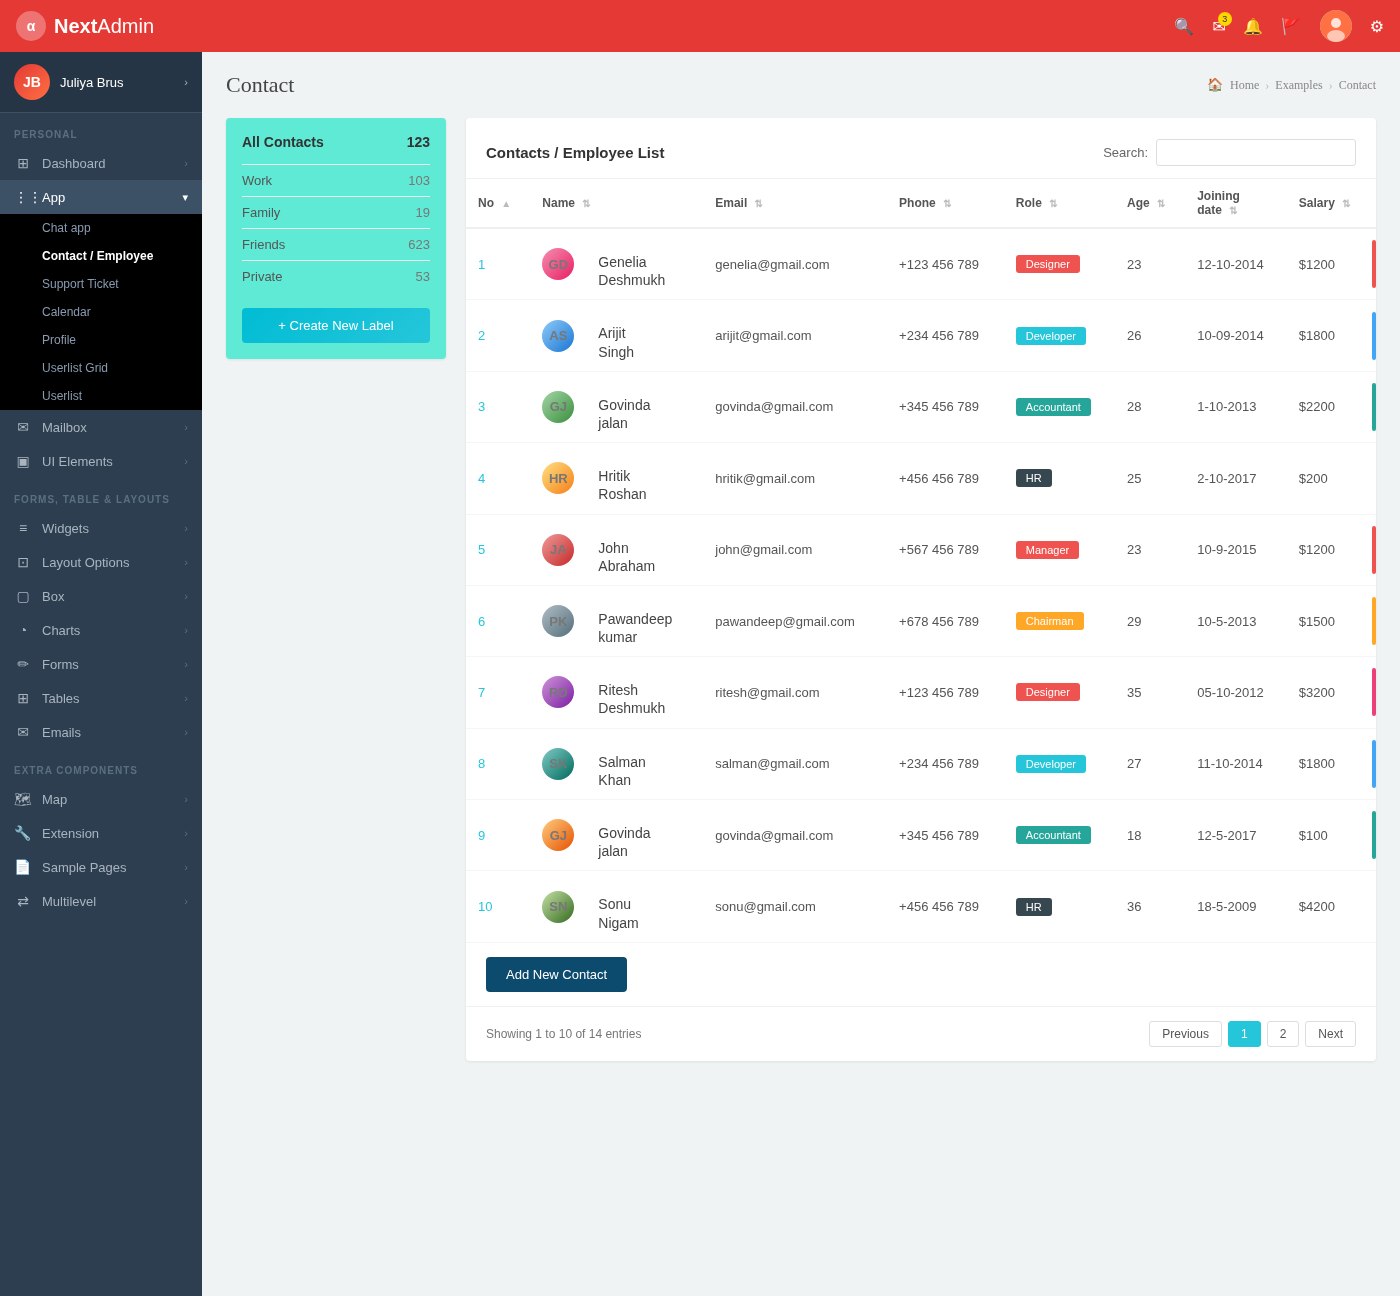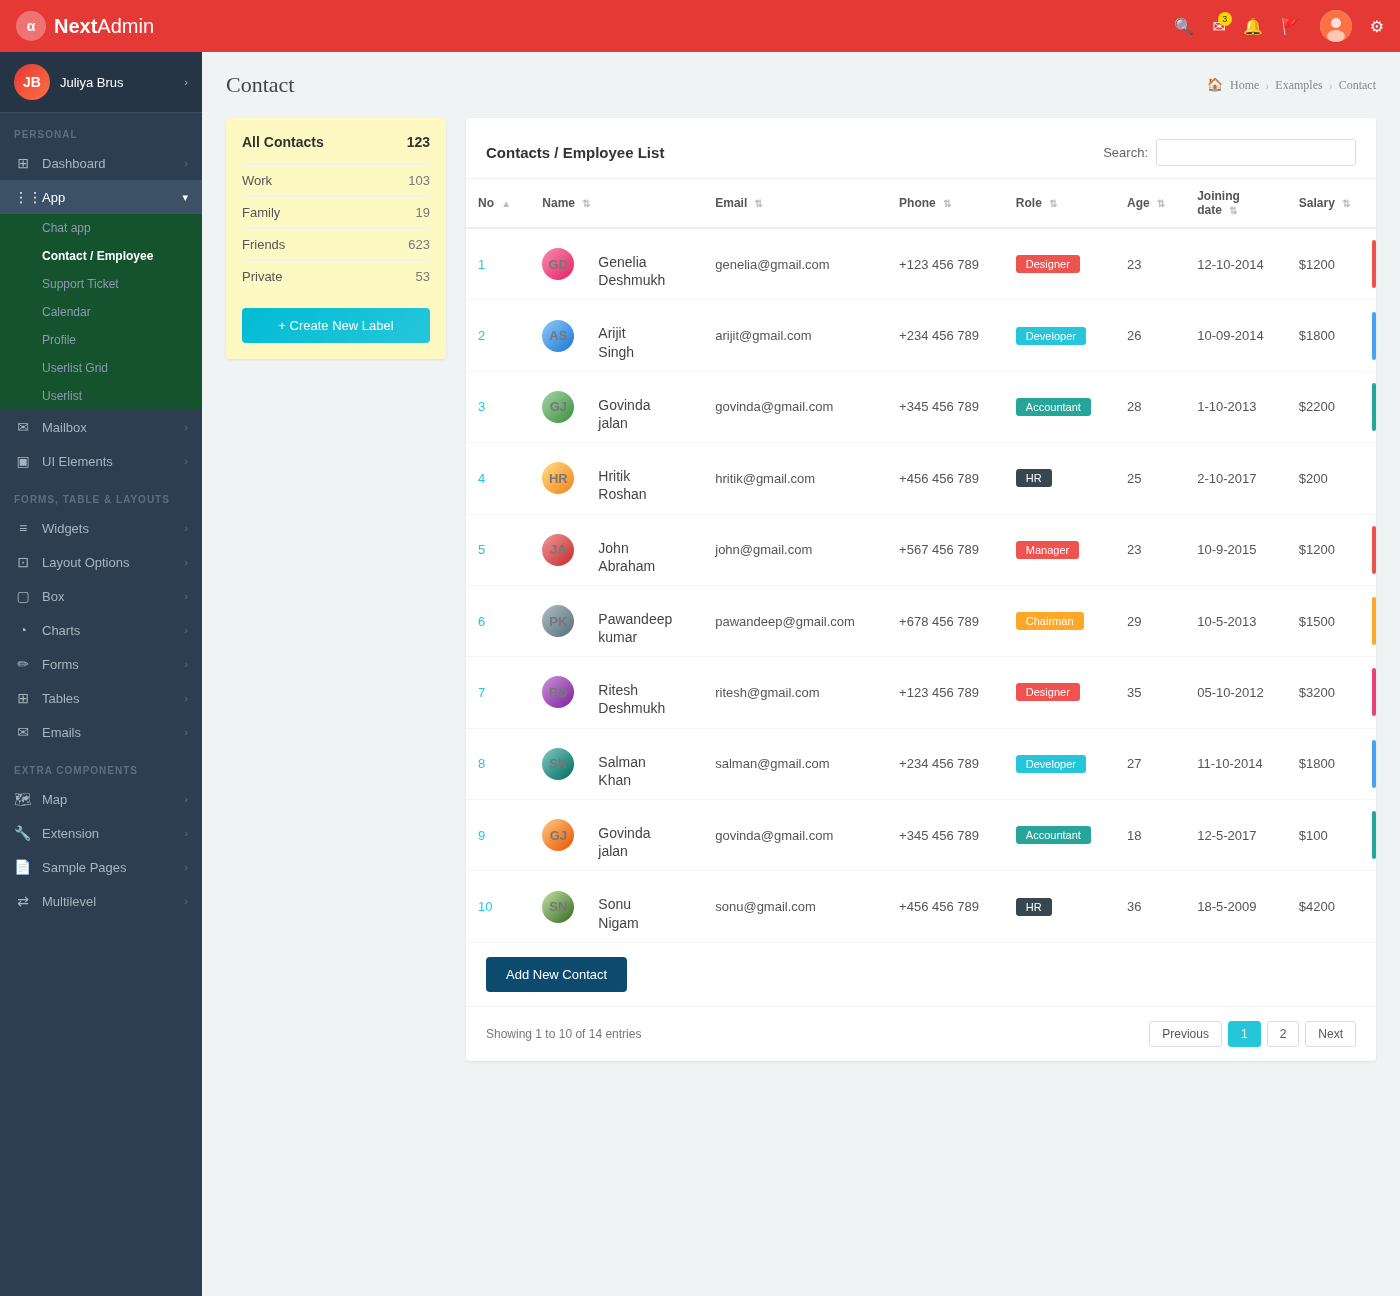--- a/index.html
+++ b/index.html
@@ -98,21 +98,21 @@
       font-size: 13px;
       transition: background 0.1s;
       position: relative;
     }
     .sidebar-item.active { background: #3d5166; color: #fff; }
     .sidebar-item .si-icon { width: 18px; text-align: center; font-size: 14px; flex-shrink: 0; }
     .sidebar-item .si-label { flex: 1; }
     .sidebar-item .si-chevron { font-size: 11px; }
     .sidebar-item .si-arrow { font-size: 11px; color: #5a7080; }
 
-    .sidebar-sub { background: #14532d; }
+    .sidebar-sub { background: #000000; }
     .sidebar-sub .sidebar-subitem {
       padding: 7px 14px 7px 42px;
       color: #8a9bb0;
       cursor: pointer;
       font-size: 12px;
     }
     .sidebar-sub .sidebar-subitem.active { color: #fff; font-weight: 600; }
 
     
     .main { flex: 1; overflow-y: auto; padding: 20px 24px; }
@@ -131,21 +131,21 @@
     .breadcrumb a { color: #888; text-decoration: none; }
     .breadcrumb .bc-sep { color: #bbb; }
     .breadcrumb .bc-icon { font-size: 13px; }
 
     .content-grid { display: flex; gap: 20px; }
 
     
     .contacts-panel {
       width: 220px;
       flex-shrink: 0;
-      background: #fef9c3;
+      background: #5eead4;
       border-radius: 4px;
       padding: 16px;
       box-shadow: 0 1px 3px rgba(0,0,0,0.08);
       height: fit-content;
     }
     .contacts-panel-header {
       display: flex;
       justify-content: space-between;
       align-items: center;
       margin-bottom: 14px;

